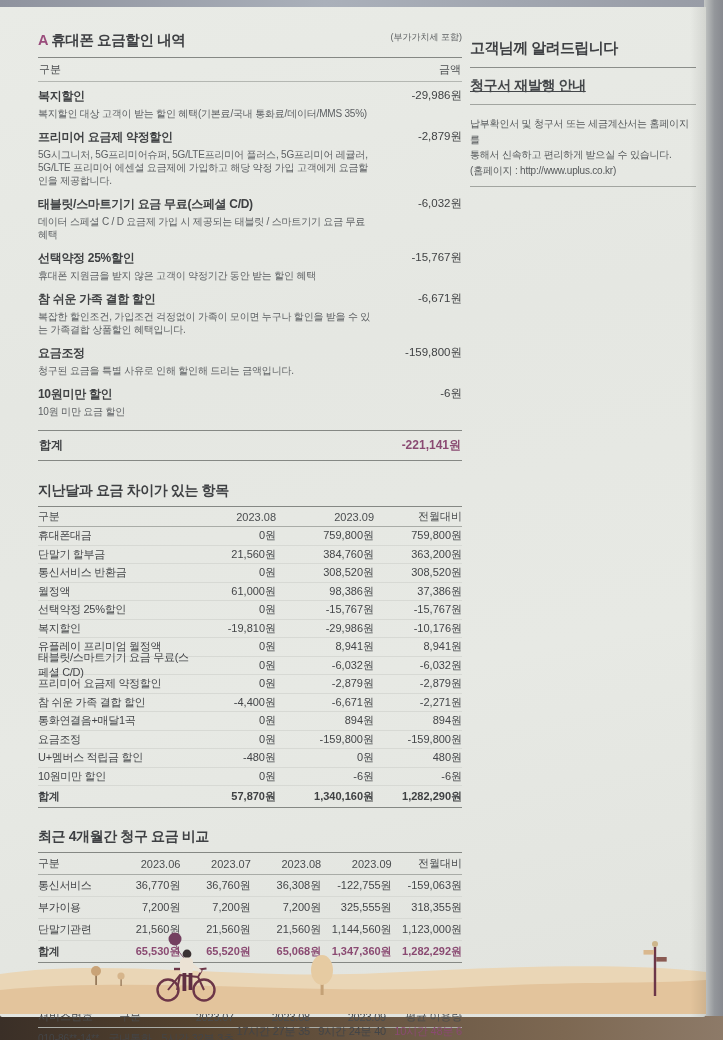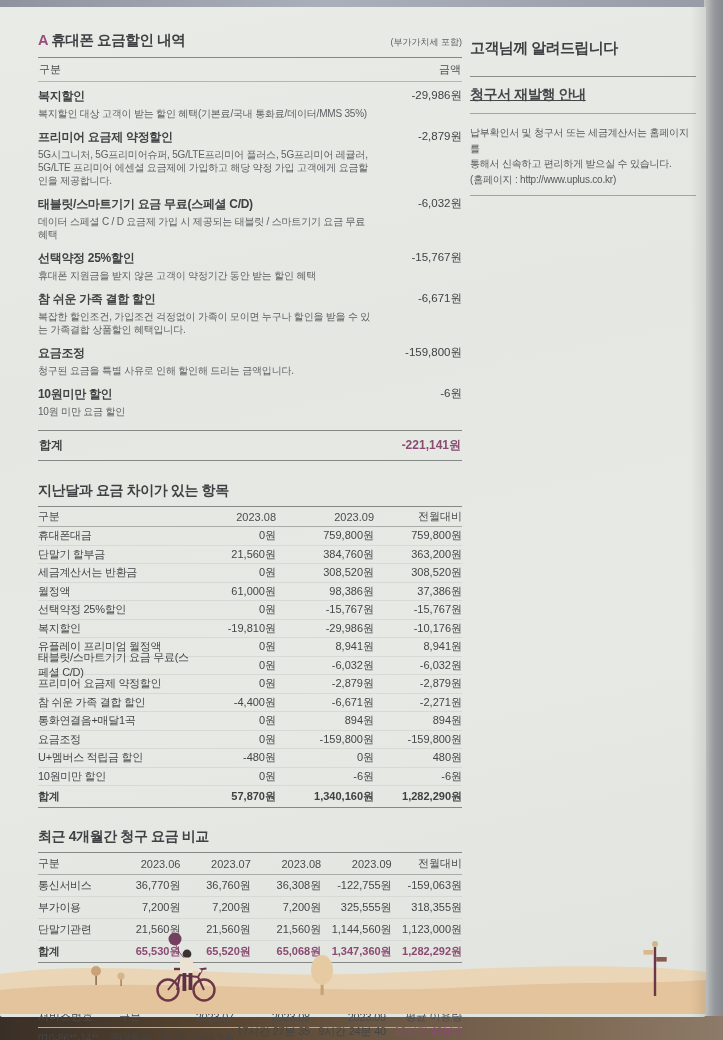--- a/index.html
+++ b/index.html
@@ -19,21 +19,21 @@
   .paper::after{content:'';position:absolute;top:0;right:0;width:16px;height:100%;
          background:linear-gradient(90deg,rgba(0,0,0,0),rgba(0,0,0,0.09));pointer-events:none;}
 
   .main-col{position:absolute;left:38px;top:24px;width:424px;color:#44474a;}
   .side-col{position:absolute;left:470px;top:32px;width:226px;color:#44474a;}
 
   .accent{color:#9a4d7c;}
   .purple{color:#8a4a72;text-align:center;}
 
   
-  .secA-titlerow{display:flex;justify-content:space-between;align-items:flex-end;margin-bottom:7px;}
+  .secA-titlerow{display:flex;justify-content:space-between;margin-bottom:7px;}
   .secA-title{font-size:14.5px;font-weight:bold;color:#3e4043;letter-spacing:-0.4px;}
   .vat{font-size:9px;color:#5a5d5f;padding-bottom:1px;}
   .hdr-row{display:flex;justify-content:space-between;font-size:11px;color:#4a4d4f;
            padding:4px 1px;border-top:1.4px solid #858884;border-bottom:1px solid #b4b7b2;}
   .d-item{padding:6px 0 3px;}
   .d-top{display:flex;justify-content:space-between;align-items:flex-start;}
   .d-name{font-size:12px;font-weight:bold;color:#3f4143;letter-spacing:-0.3px;}
   .d-amt{font-size:11.5px;color:#404244;}
   .d-desc{font-size:10px;color:#5d6063;line-height:1.3;margin-top:2px;width:80%;letter-spacing:-0.2px;}
   .d-total{display:flex;justify-content:space-between;border-top:1.4px solid #858884;
@@ -63,21 +63,21 @@
 
   .sec-use{margin-top:18px;}
   .sec-use .tr{height:21px;}
   .sec-use .c0{width:64px;text-align:left;font-size:10px;}
   .sec-use .c1{width:56px;text-align:center;letter-spacing:-0.3px;}
   .sec-use .cn{flex:1;text-align:right;letter-spacing:-0.2px;}
   .sec-use .tr.hdr .c0{font-size:11px;}
 
   
   .side-title{font-size:15px;font-weight:bold;color:#3e4043;letter-spacing:-0.6px;
-              padding-bottom:18px;border-bottom:1px solid #8b8e8a;}
+              padding-bottom:9px;border-bottom:1px solid #8b8e8a;}
   .side-sub{font-size:14px;font-weight:bold;color:#44474a;letter-spacing:-0.4px;
             padding:9px 0;border-bottom:1px solid #a2a5a0;text-decoration:underline;}
   .side-body{font-size:10px;color:#56595b;line-height:1.55;padding:11px 0 8px;
              border-bottom:1px solid #a2a5a0;letter-spacing:-0.2px;}
 
   .illust{position:absolute;left:0;bottom:3px;width:706px;height:86px;}
 </style>
 </head>
 <body>
 
@@ -174,21 +174,21 @@
               <span class="c2">759,800원</span>
               <span class="c3">759,800원</span>
             </div>
           <div class="tr">
               <span class="c0">단말기 할부금</span>
               <span class="c1">21,560원</span>
               <span class="c2">384,760원</span>
               <span class="c3">363,200원</span>
             </div>
           <div class="tr">
-              <span class="c0">세금계산서는 반환금</span>
+              <span class="c0">통신서비스 반환금</span>
               <span class="c1">0원</span>
               <span class="c2">308,520원</span>
               <span class="c3">308,520원</span>
             </div>
           <div class="tr">
               <span class="c0">월정액</span>
               <span class="c1">61,000원</span>
               <span class="c2">98,386원</span>
               <span class="c3">37,386원</span>
             </div>

